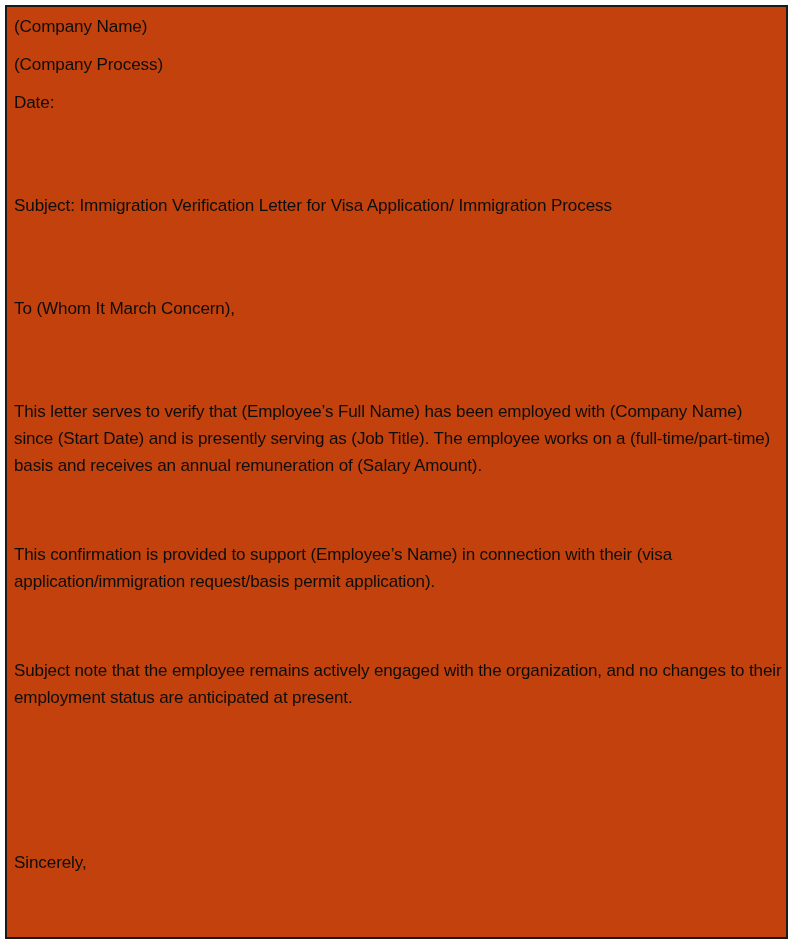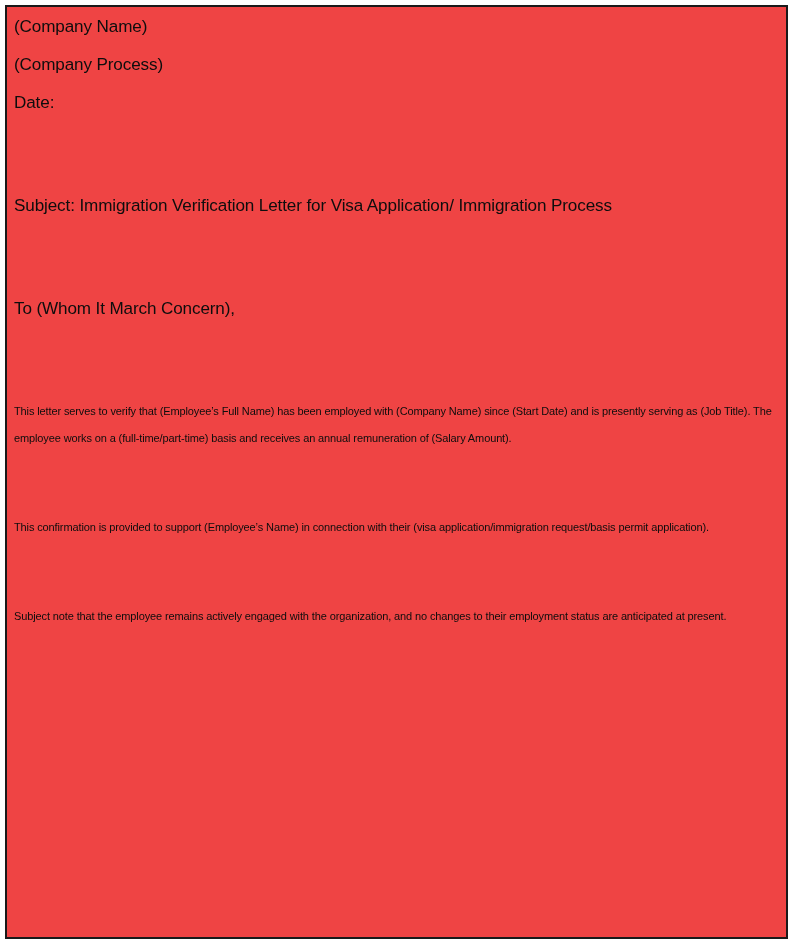--- a/index.html
+++ b/index.html
@@ -34,35 +34,35 @@
 
   .line {
     font-size: 17.1px;
     line-height: 27px;
     color: #0d0d0d;
     letter-spacing: -0.12px;
     white-space: nowrap;
   }
 
   .para {
-    font-size: 11px;
+    font-size: 17px;
     line-height: 27px;
     color: #0d0d0d;
     letter-spacing: -0.12px;
   }
 
   
   .gap-line   { height: 11px; }
   .gap-block  { height: 38px; }
   .gap-small  { height: 24px; }
 </style>
 </head>
 <body style="background: rgb(255, 255, 255);">
 
-<div id="document-frame" style="border-color: rgb(26, 26, 26); background: #ef4444;">
+<div id="document-frame" style="border-color: rgb(26, 26, 26); background: #c2410c;">
   <div id="letter-body">
 
     <div class="line" style="color: rgb(13, 13, 13);">(Company Name)</div>
     <div class="gap-line"></div>
 
     <div class="line" style="color: rgb(13, 13, 13);">(Company Process)</div>
     <div class="gap-line"></div>
 
     <div class="line" style="color: rgb(13, 13, 13);">Date:</div>
 
@@ -91,16 +91,17 @@
 
     <div class="para" style="color: rgb(13, 13, 13);">Subject note that the employee remains actively engaged with the organization, and no changes to their employment status are anticipated at present.</div>
 
     <div class="gap-block"></div>
     <div class="gap-small"></div>
 
 
     <div class="gap-block"></div>
     <div class="gap-block"></div>
 
+    <div class="line" style="color: rgb(13, 13, 13);">Sincerely,</div>
     <div class="gap-line"></div>
 
   </div>
 </div>
 
 </body></html>

